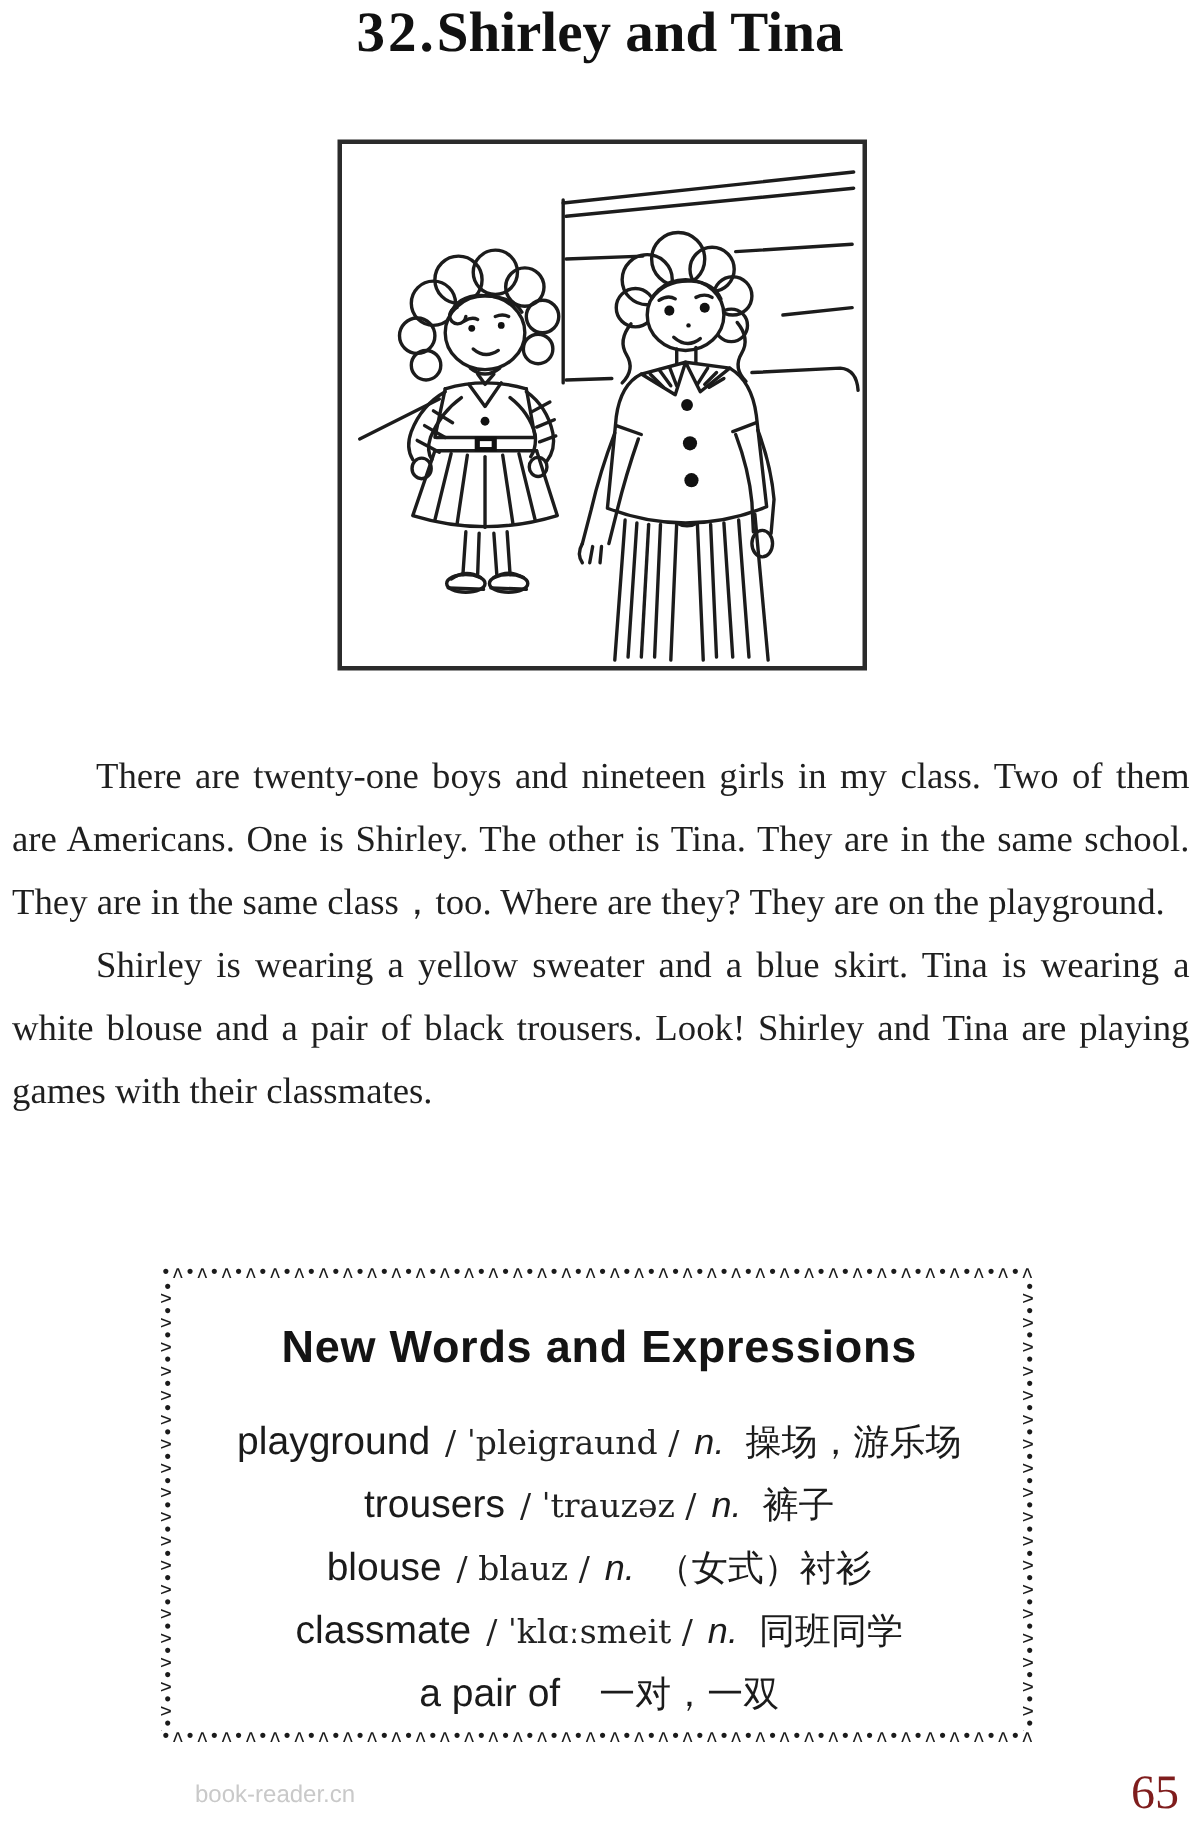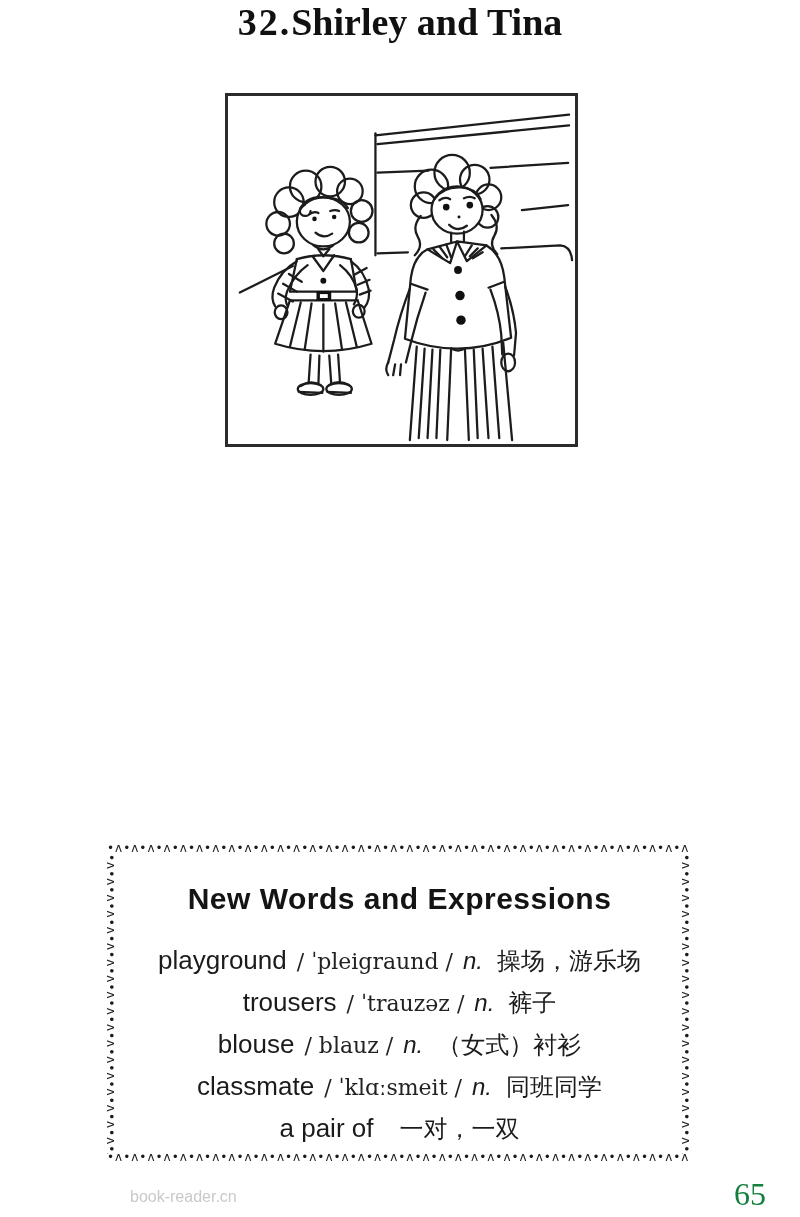--- a/index.html
+++ b/index.html
@@ -48,22 +48,22 @@
   .entry .word{font-family:"Liberation Sans","DejaVu Sans",sans-serif;font-size:26px;color:#1b1b1b;}
   .entry .phon{font-family:"DejaVu Serif",serif;font-size:22px;margin:0 6px;color:#222;}
   .entry .pos{font-family:"Liberation Sans","DejaVu Sans",sans-serif;font-style:italic;font-size:24px;margin-right:10px;color:#1b1b1b;}
   .entry .meaning{font-size:24px;color:#1b1b1b;}
   .watermark{
     position:absolute;left:130px;top:1188px;
     font-family:"Liberation Sans","DejaVu Sans",sans-serif;
     font-size:16px;color:#c9c9c9;text-align:center;
   }
   .pagenum{
-    position:absolute;right:34px;top:1176px;
-    font-family:"Liberation Serif","DejaVu Serif",serif;font-size:32px;color:#15803d;
+    position:absolute;right:14px;top:1176px;
+    font-family:"Liberation Serif","DejaVu Serif",serif;font-size:32px;color:#7f1d1d;
   }
 </style>
 </head>
 <body>
 
 <div class="title">
   <span class="num">32.</span><span class="name">Shirley and Tina</span>
 </div>
 
 <div class="figure">
@@ -189,20 +189,22 @@
         <path d="M208,258 L203,348"></path>
         <path d="M216,258 L212,348"></path>
       <path d="M250,258 L254,348"></path>
         <path d="M259,257 L265,348"></path>
         <path d="M269,255 L276,348"></path>
     </g>
   </svg>
 </div>
 
 <div class="reading">
+  <p>There are twenty-one boys and nineteen girls in my class. Two of them are Americans. One is Shirley. The other is Tina. They are in the same school. They are in the same class，too. Where are they? They are on the playground.</p>
+  <p>Shirley is wearing a yellow sweater and a blue skirt. Tina is wearing a white blouse and a pair of black trousers. Look! Shirley and Tina are playing games with their classmates.</p>
 </div>
 
 <div class="vocab">
   <div class="orn top">•ʌ•ʌ•ʌ•ʌ•ʌ•ʌ•ʌ•ʌ•ʌ•ʌ•ʌ•ʌ•ʌ•ʌ•ʌ•ʌ•ʌ•ʌ•ʌ•ʌ•ʌ•ʌ•ʌ•ʌ•ʌ•ʌ•ʌ•ʌ•ʌ•ʌ•ʌ•ʌ•ʌ•ʌ•ʌ•ʌ•ʌ•ʌ•ʌ•ʌ•ʌ•ʌ•ʌ•ʌ•ʌ•ʌ•ʌ•ʌ•ʌ•ʌ•ʌ•ʌ•ʌ•ʌ•ʌ•ʌ•ʌ•ʌ•ʌ•ʌ•ʌ•ʌ•ʌ•ʌ•ʌ•ʌ•ʌ•ʌ•ʌ•ʌ•ʌ•ʌ•ʌ•ʌ•ʌ•ʌ•ʌ•ʌ•ʌ•ʌ•ʌ•ʌ•ʌ•ʌ•ʌ•ʌ•ʌ•ʌ•ʌ•ʌ</div>
   <div class="orn bottom">•ʌ•ʌ•ʌ•ʌ•ʌ•ʌ•ʌ•ʌ•ʌ•ʌ•ʌ•ʌ•ʌ•ʌ•ʌ•ʌ•ʌ•ʌ•ʌ•ʌ•ʌ•ʌ•ʌ•ʌ•ʌ•ʌ•ʌ•ʌ•ʌ•ʌ•ʌ•ʌ•ʌ•ʌ•ʌ•ʌ•ʌ•ʌ•ʌ•ʌ•ʌ•ʌ•ʌ•ʌ•ʌ•ʌ•ʌ•ʌ•ʌ•ʌ•ʌ•ʌ•ʌ•ʌ•ʌ•ʌ•ʌ•ʌ•ʌ•ʌ•ʌ•ʌ•ʌ•ʌ•ʌ•ʌ•ʌ•ʌ•ʌ•ʌ•ʌ•ʌ•ʌ•ʌ•ʌ•ʌ•ʌ•ʌ•ʌ•ʌ•ʌ•ʌ•ʌ•ʌ•ʌ•ʌ•ʌ•ʌ•ʌ•ʌ</div>
   <div class="orn left">•ʌ•ʌ•ʌ•ʌ•ʌ•ʌ•ʌ•ʌ•ʌ•ʌ•ʌ•ʌ•ʌ•ʌ•ʌ•ʌ•ʌ•ʌ•ʌ•ʌ•ʌ•ʌ•ʌ•ʌ•ʌ•ʌ•ʌ•ʌ•ʌ•ʌ•ʌ•ʌ•ʌ•ʌ•ʌ•ʌ•ʌ•ʌ•ʌ•ʌ•ʌ•ʌ•ʌ•ʌ•ʌ•ʌ•ʌ•ʌ•ʌ•ʌ•ʌ•ʌ•ʌ•ʌ•ʌ•ʌ•ʌ•ʌ•ʌ•ʌ•ʌ•ʌ•ʌ•ʌ•ʌ•ʌ•ʌ•ʌ•ʌ•ʌ•ʌ•ʌ•ʌ•ʌ•ʌ•ʌ•ʌ•ʌ•ʌ•ʌ•ʌ•ʌ•ʌ•ʌ•ʌ•ʌ•ʌ•ʌ•ʌ•ʌ</div>
   <div class="orn right">•ʌ•ʌ•ʌ•ʌ•ʌ•ʌ•ʌ•ʌ•ʌ•ʌ•ʌ•ʌ•ʌ•ʌ•ʌ•ʌ•ʌ•ʌ•ʌ•ʌ•ʌ•ʌ•ʌ•ʌ•ʌ•ʌ•ʌ•ʌ•ʌ•ʌ•ʌ•ʌ•ʌ•ʌ•ʌ•ʌ•ʌ•ʌ•ʌ•ʌ•ʌ•ʌ•ʌ•ʌ•ʌ•ʌ•ʌ•ʌ•ʌ•ʌ•ʌ•ʌ•ʌ•ʌ•ʌ•ʌ•ʌ•ʌ•ʌ•ʌ•ʌ•ʌ•ʌ•ʌ•ʌ•ʌ•ʌ•ʌ•ʌ•ʌ•ʌ•ʌ•ʌ•ʌ•ʌ•ʌ•ʌ•ʌ•ʌ•ʌ•ʌ•ʌ•ʌ•ʌ•ʌ•ʌ•ʌ•ʌ•ʌ•ʌ</div>
   <div class="vocab-inner">
     <div class="vocab-heading">New Words and Expressions</div>
     <div class="entry">

